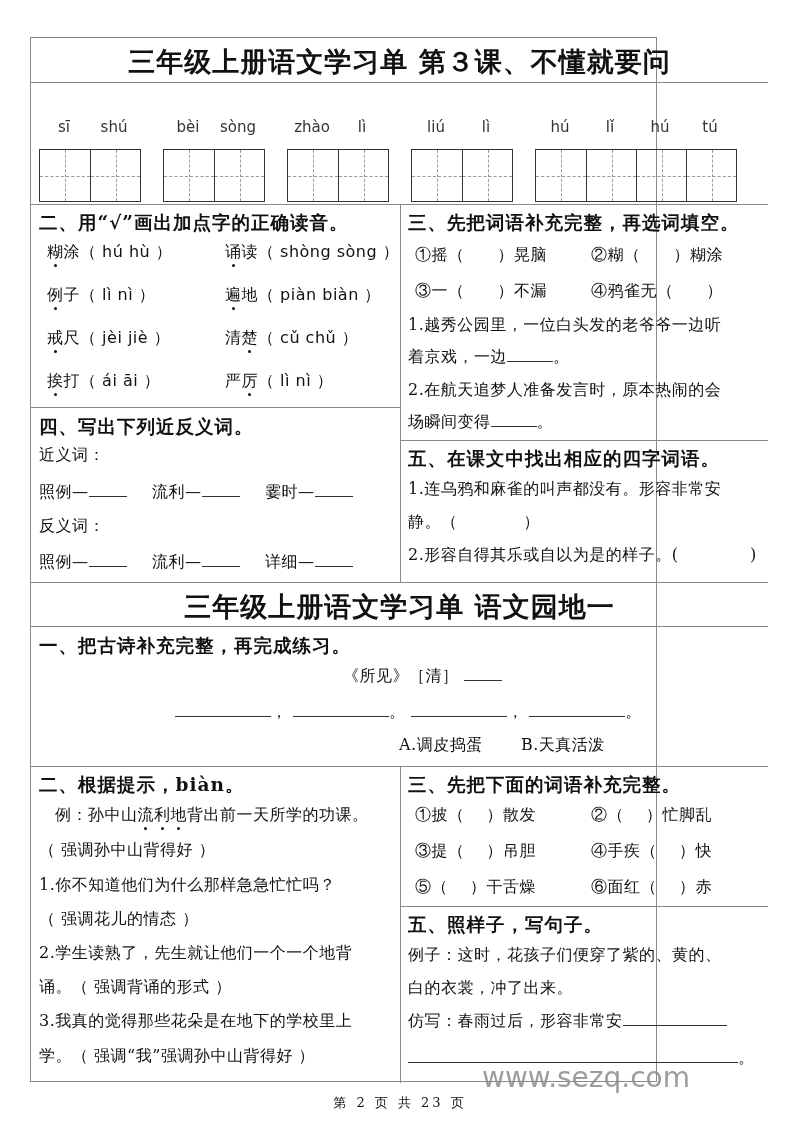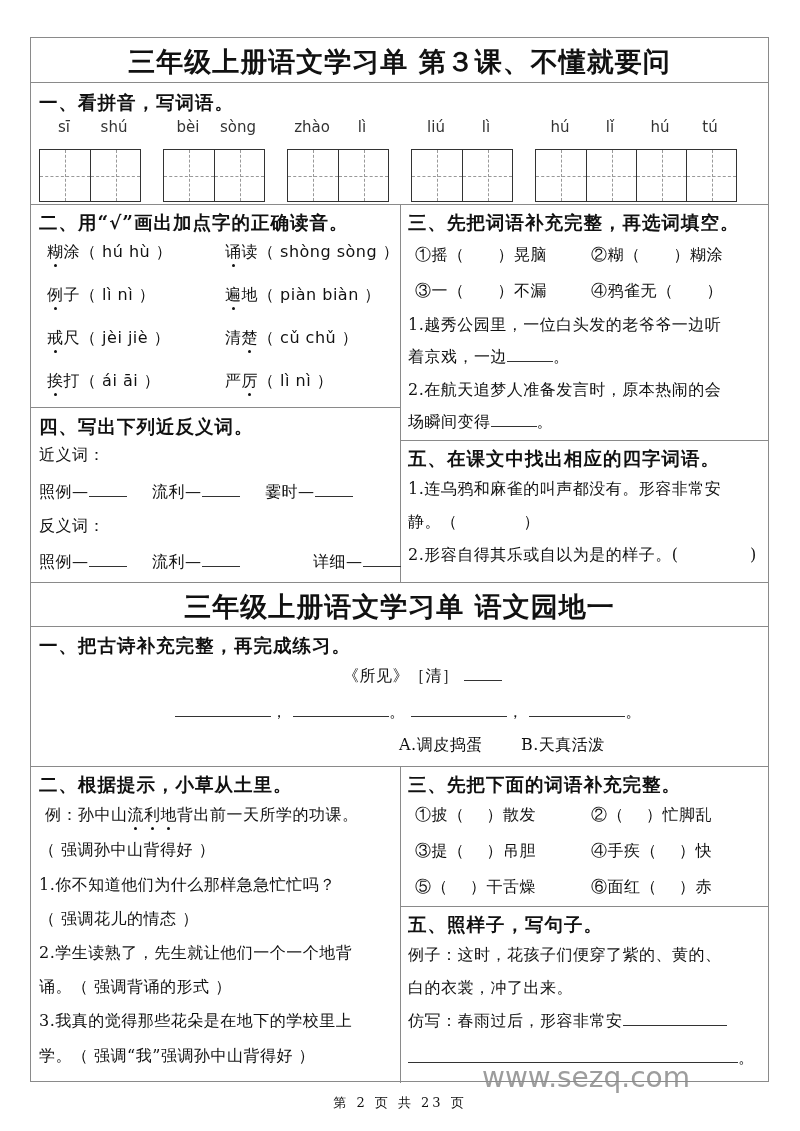--- a/index.html
+++ b/index.html
@@ -1,18 +1,18 @@
 <!DOCTYPE html>
 <html><head>
 <meta charset="utf-8">
 <style>
   html, body { margin: 0; padding: 0; background: #ffffff; }
   body { width: 800px; height: 1131px; position: relative; overflow: hidden;
          font-family: "DejaVu Serif", "Liberation Serif", serif; color: #111; }
-  .sheet { position: absolute; left: 30px; top: 37px; width: 739px; height: 1045px;
+  .sheet { position: absolute; left: 30px; top: 37px; width: 627px; height: 1045px;
            border: 1px solid #8a8a8a; box-sizing: border-box; }
   .hline { position: absolute; height: 0; border-top: 1.5px solid #8a8a8a; }
   .vline { position: absolute; width: 0; border-left: 1.5px solid #8a8a8a; }
   .title { position: absolute; left: 0; width: 737px; text-align: center;
            font-size: 27px; font-weight: bold; letter-spacing: 1px; }
   .sec-title { position: absolute; font-size: 18.5px; font-weight: bold; letter-spacing: 1px; white-space: nowrap; }
   .txt { position: absolute; font-size: 16px; white-space: nowrap; letter-spacing: 0.5px; text-align: right; }
   .py { font-family: "DejaVu Sans", "Liberation Sans", sans-serif; font-size: 16px; }
   .pinyin { position: absolute; top: 80px; font-family: "DejaVu Sans", "Liberation Sans", sans-serif;
             font-size: 15px; color: #333; text-align: center; width: 50px; }
@@ -31,21 +31,20 @@
                font-size: 28px; color: #8c8c8c; opacity: 0.85; letter-spacing: 0px; }
 </style>
 </head>
 <body>
 
 <div class="sheet">
 
   <div class="title" style="top:6px;">三年级上册语文学习单  第３课、不懂就要问</div>
   <div class="hline" style="left:0;top:44px;width:737px;"></div>
 
-  <div class="sec-title" style="left:8px;top:52px;">一、看拼音，写词语。</div>
 
   <div class="pinyin" style="left:8px;">sī</div>
   <div class="pinyin" style="left:58px;">shú</div>
   <div class="pinyin" style="left:132px;">bèi</div>
   <div class="pinyin" style="left:182px;">sòng</div>
   <div class="pinyin" style="left:256px;">zhào</div>
   <div class="pinyin" style="left:306px;">lì</div>
   <div class="pinyin" style="left:380px;">liú</div>
   <div class="pinyin" style="left:430px;">lì</div>
   <div class="pinyin" style="left:504px;">hú</div>
@@ -92,21 +91,21 @@
   <div class="hline" style="left:0;top:369px;width:369px;"></div>
 
   <div class="sec-title" style="left:8px;top:376px;">四、写出下列近反义词。</div>
   <div class="txt" style="left:8px;top:407px;">近义词：</div>
   <div class="txt" style="left:8px;top:444px;"><span>照例—</span><span class="blank" style="width:38px;"></span></div>
   <div class="txt" style="left:121px;top:444px;"><span>流利—</span><span class="blank" style="width:38px;"></span></div>
   <div class="txt" style="left:234px;top:444px;"><span>霎时—</span><span class="blank" style="width:38px;"></span></div>
   <div class="txt" style="left:8px;top:478px;">反义词：</div>
   <div class="txt" style="left:8px;top:514px;"><span>照例—</span><span class="blank" style="width:38px;"></span></div>
   <div class="txt" style="left:121px;top:514px;"><span>流利—</span><span class="blank" style="width:38px;"></span></div>
-  <div class="txt" style="left:234px;top:514px;margin-left:48px;"><span>详细—</span><span class="blank" style="width:38px;"></span></div>
+  <div class="txt" style="left:234px;top:514px;"><span>详细—</span><span class="blank" style="width:38px;"></span></div>
 
   <div class="sec-title" style="left:377px;top:172px;">三、先把词语补充完整，再选词填空。</div>
   <div class="txt" style="left:384px;top:207px;">①摇（　　）晃脑</div>
   <div class="txt" style="left:560px;top:207px;">②糊（　　）糊涂</div>
   <div class="txt" style="left:384px;top:243px;">③一（　　）不漏</div>
   <div class="txt" style="left:560px;top:243px;">④鸦雀无（　　）</div>
   <div class="txt" style="left:377px;top:277px;">1.越秀公园里，一位白头发的老爷爷一边听</div>
   <div class="txt" style="left:377px;top:309px;"><span>着京戏，一边</span><span class="blank" style="width:46px;"></span><span>。</span></div>
   <div class="txt" style="left:377px;top:342px;">2.在航天追梦人准备发言时，原本热闹的会</div>
   <div class="txt" style="left:377px;top:374px;"><span>场瞬间变得</span><span class="blank" style="width:46px;"></span><span>。</span></div>
@@ -130,22 +129,22 @@
     <span class="blank" style="width:96px;"></span><span>。</span>
     <span class="blank" style="width:96px;"></span><span>，</span>
     <span class="blank" style="width:96px;"></span><span>。</span>
   </div>
   <div class="txt" style="left:368px;top:697px;">A.调皮捣蛋</div>
   <div class="txt" style="left:490px;top:697px;">B.天真活泼</div>
 
   <div class="hline" style="left:0;top:728px;width:737px;"></div>
   <div class="vline" style="left:369px;top:728px;height:317px;"></div>
 
-  <div class="sec-title" style="left:8px;top:734px;">二、根据提示，小草从土里。</div>
-  <div class="txt" style="left:14px;top:767px;"><span>例：孙中山</span><span class="dot">流</span><span class="dot">利</span><span class="dot">地</span><span>背出前一天所学的功课。</span></div>
+  <div class="sec-title" style="left:8px;top:734px;">二、根据提示，biàn。</div>
+  <div class="txt" style="left:24px;top:767px;"><span>例：孙中山</span><span class="dot">流</span><span class="dot">利</span><span class="dot">地</span><span>背出前一天所学的功课。</span></div>
   <div class="txt" style="left:8px;top:802px;">（ 强调孙中山背得好 ）</div>
   <div class="txt" style="left:8px;top:837px;">1.你不知道他们为什么那样急急忙忙吗？</div>
   <div class="txt" style="left:8px;top:871px;">（ 强调花儿的情态 ）</div>
   <div class="txt" style="left:8px;top:905px;">2.学生读熟了，先生就让他们一个一个地背</div>
   <div class="txt" style="left:8px;top:939px;">诵。（ 强调背诵的形式 ）</div>
   <div class="txt" style="left:8px;top:973px;">3.我真的觉得那些花朵是在地下的学校里上</div>
   <div class="txt" style="left:8px;top:1008px;">学。（ 强调“我”强调孙中山背得好 ）</div>
 
   <div class="sec-title" style="left:377px;top:734px;">三、先把下面的词语补充完整。</div>
   <div class="txt" style="left:384px;top:767px;">①披（　 ）散发</div>

